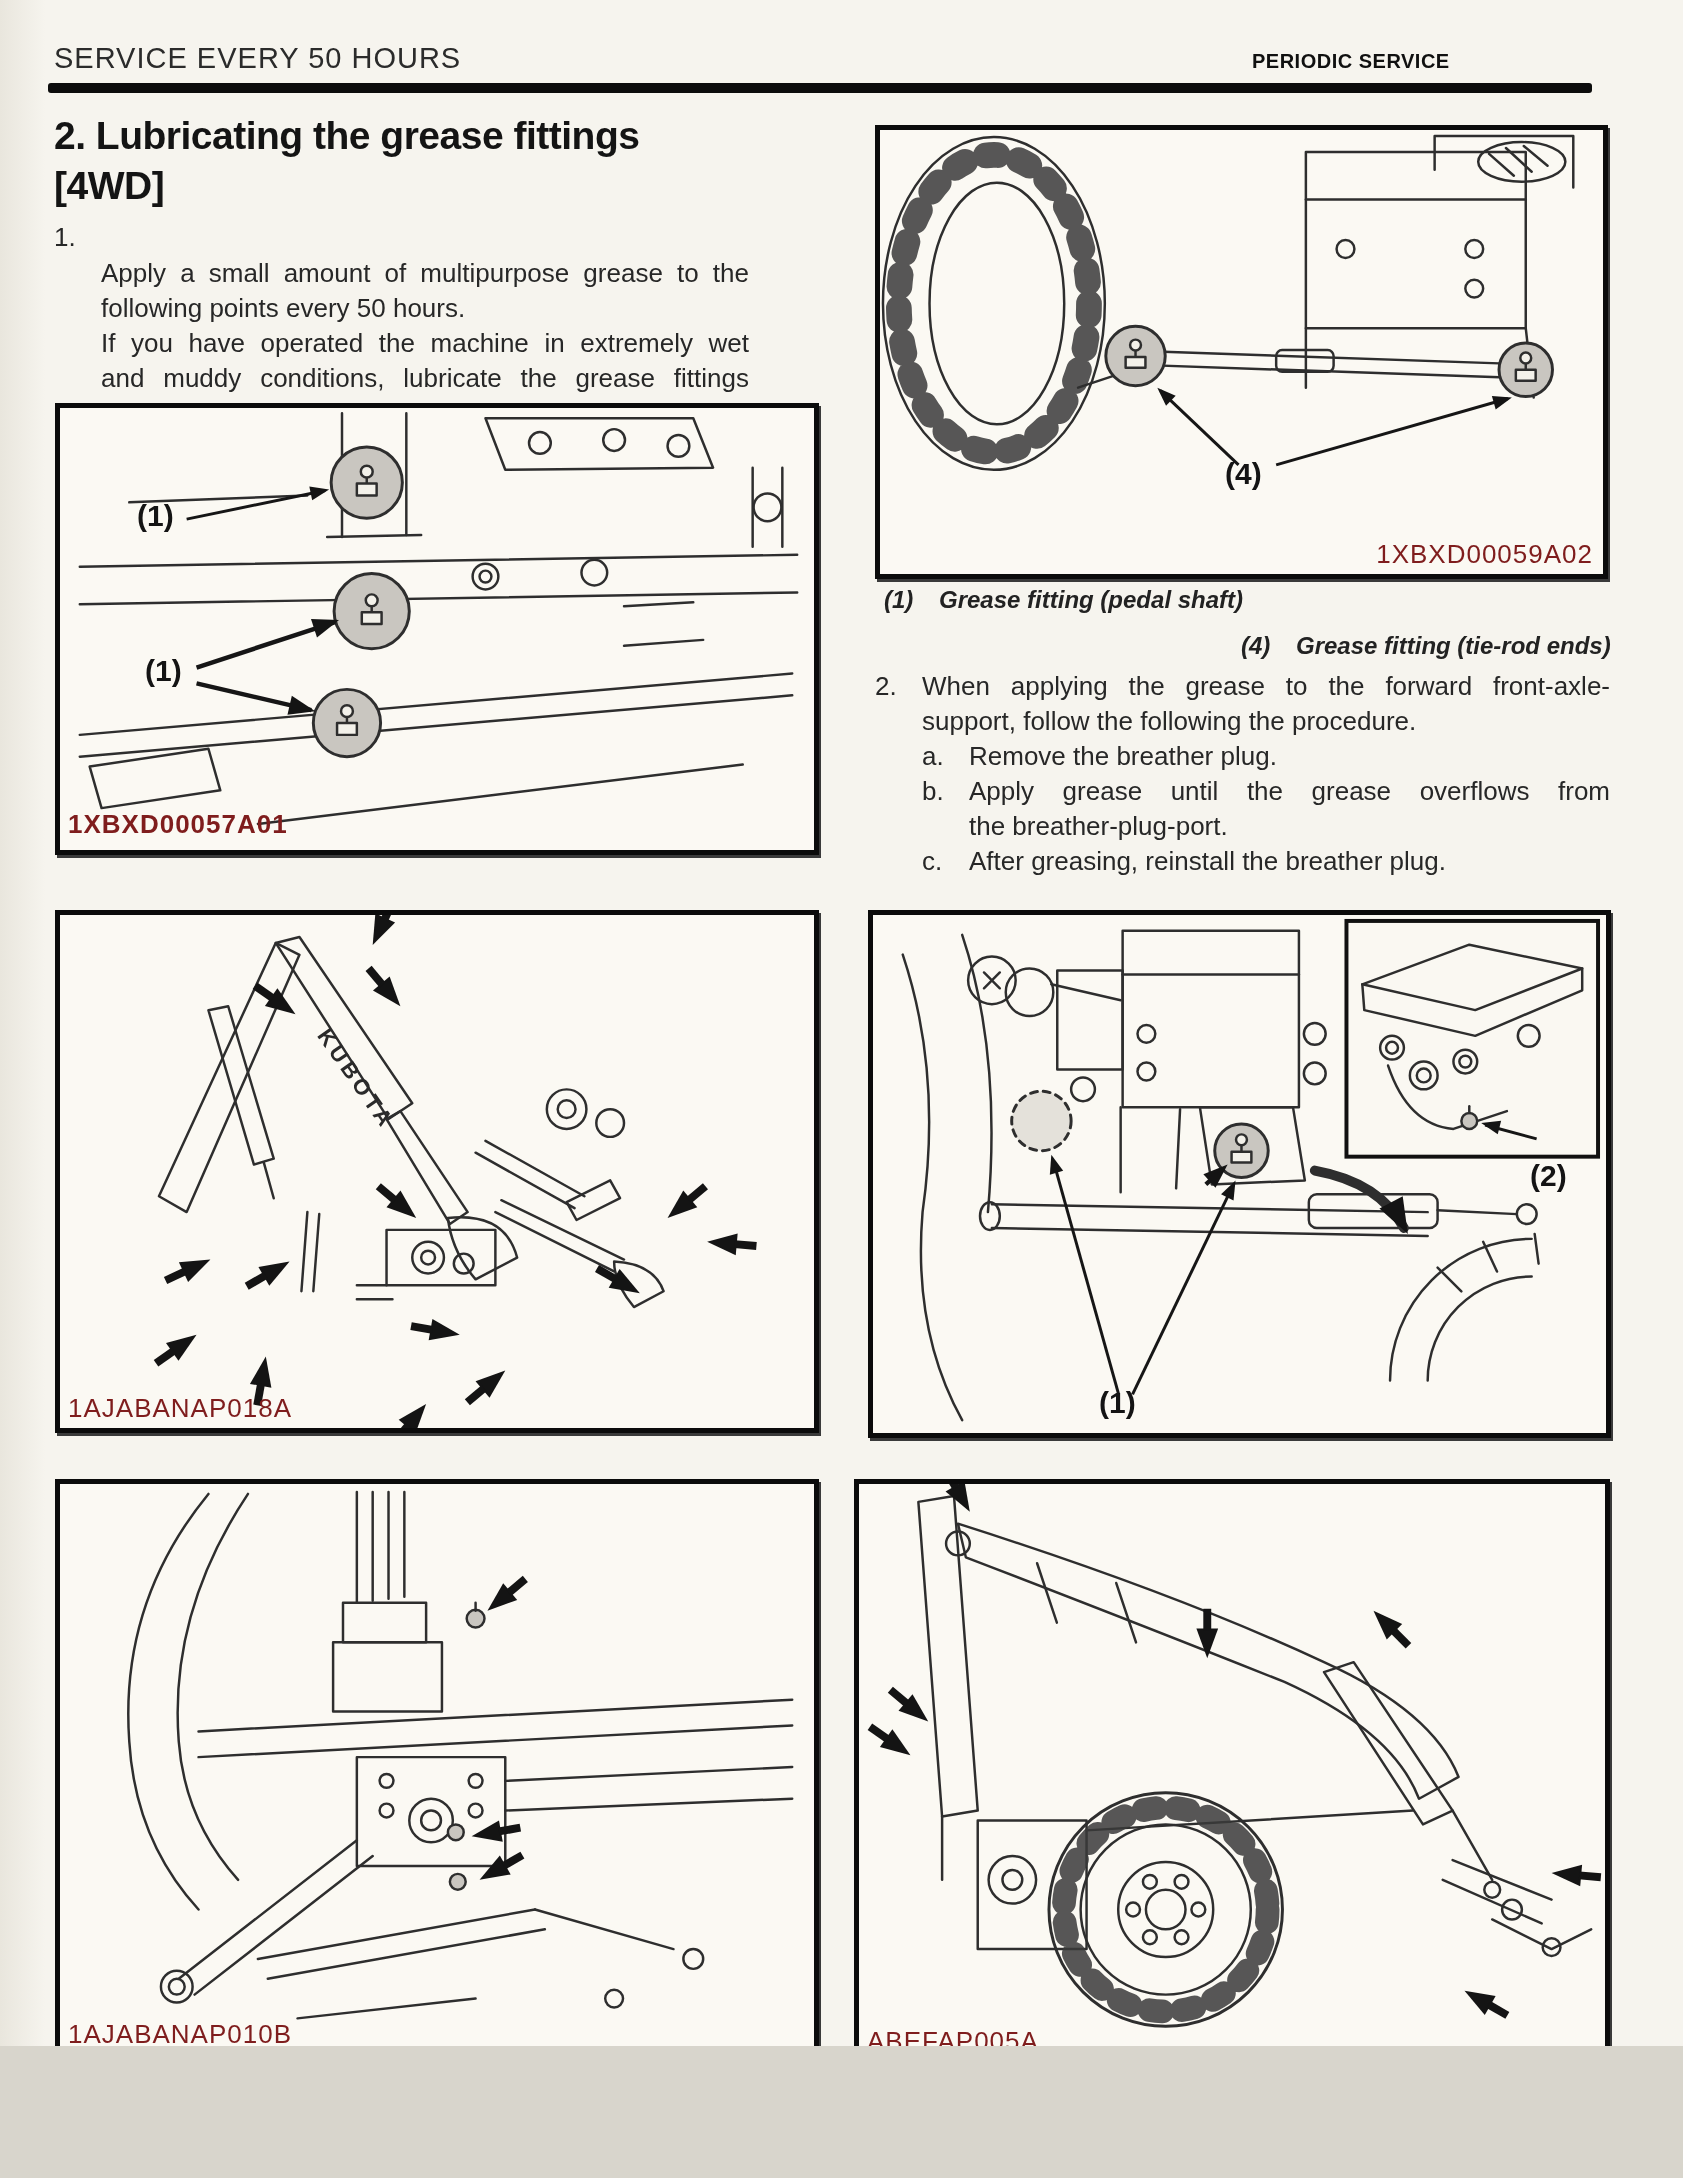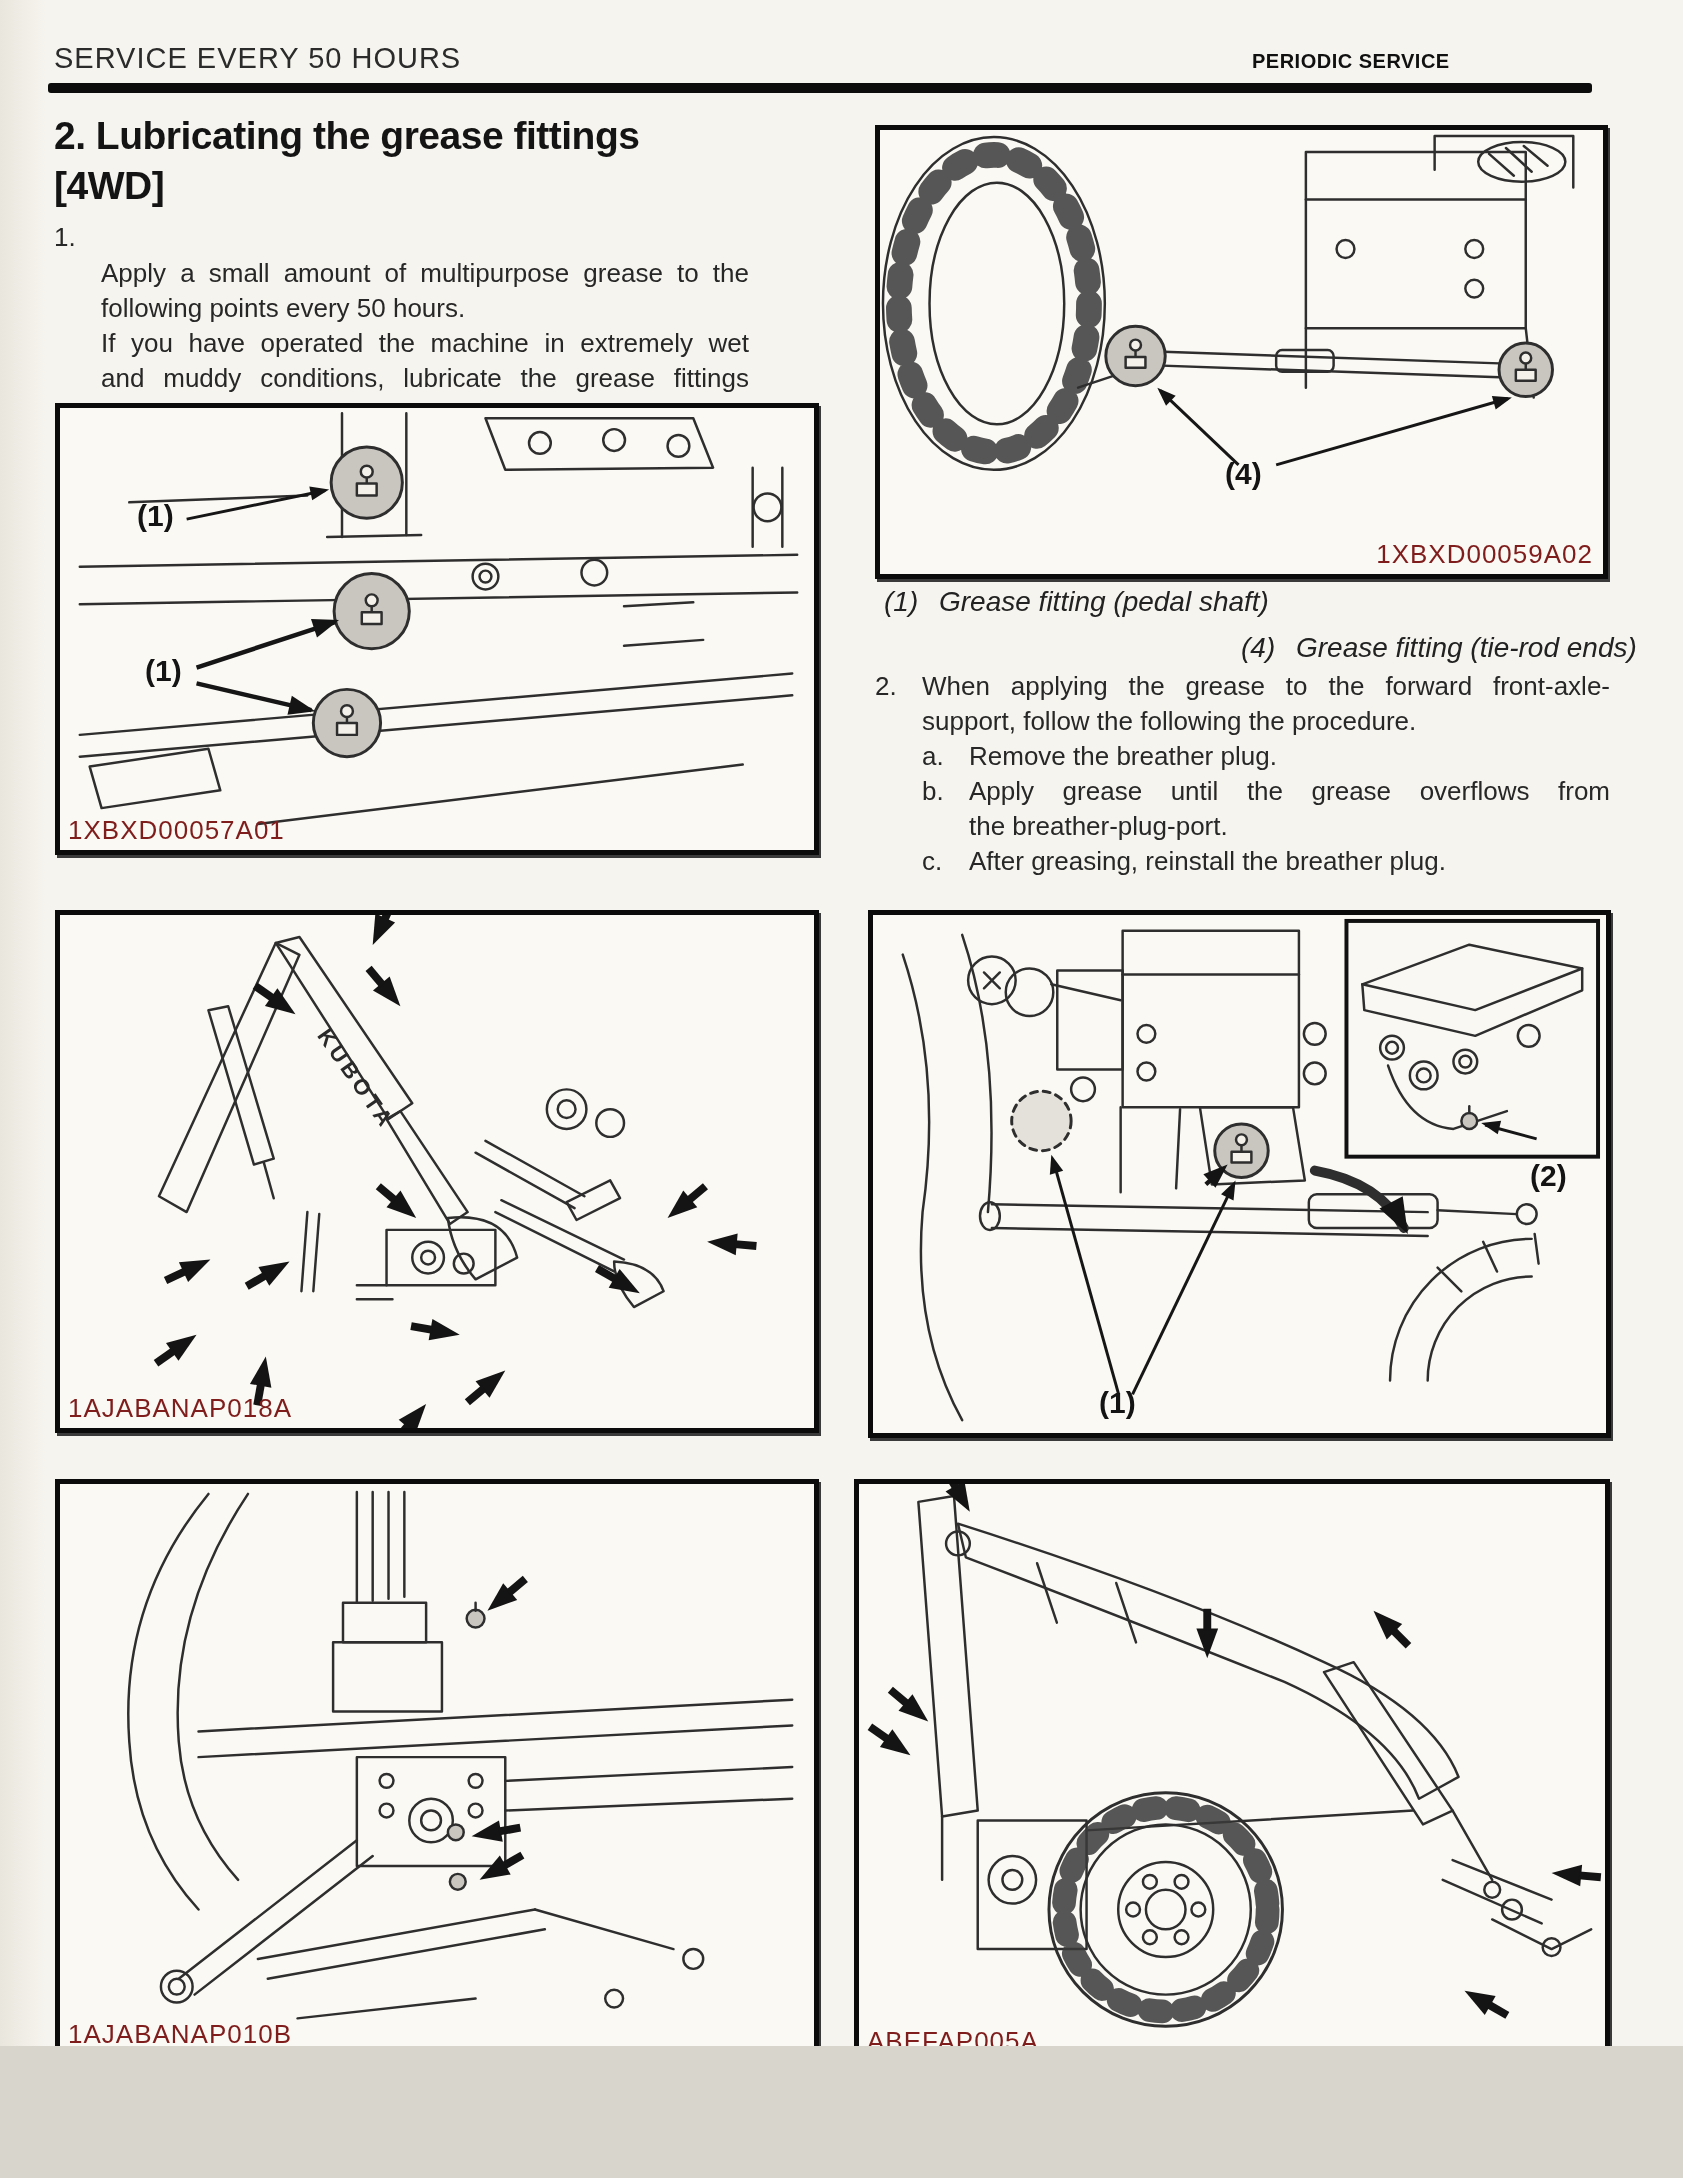--- a/index.html
+++ b/index.html
@@ -25,21 +25,21 @@
   .jline{text-align:justify;text-align-last:justify;}
   .fig{
     position:absolute;
     border:5px solid #0b0b0b;
     background:#fbf9f3;
     box-shadow:2px 3px 0 #3a3a3a;
   }
   .fig > svg{position:absolute;left:0;top:0;width:100%;height:100%;}
   .fig-code{position:absolute;font-size:26px;color:#7f1d1d;letter-spacing:1px;white-space:nowrap;}
   .fig-label{position:absolute;font-size:30px;font-weight:700;color:#141414;white-space:nowrap;}
-  .cap{position:absolute;font-style:italic;font-size:28px;color:#222;white-space:nowrap;}
+  .cap{position:absolute;font-style:italic;font-size:24px;color:#222;white-space:nowrap;font-weight:bold;}
   .cap .n{display:inline-block;width:55px;}
   .brand{
     position:absolute;font-size:22px;font-weight:700;letter-spacing:4px;color:#2a2a2a;
     transform:rotate(55deg);transform-origin:left top;white-space:nowrap;
   }
   .footer{font-size:27px;color:#2e2e2e;letter-spacing:1px;}
   .draw{stroke:#2e2e2e;stroke-width:2.5;fill:none;stroke-linecap:round;stroke-linejoin:round;}
   .lbl-arrow{stroke:#161616;stroke-width:4.5;}
   .thin-arrow{stroke:#161616;stroke-width:3;}
   .blk{fill:#141414;stroke:none;}
@@ -119,21 +119,21 @@
         <line class="thin-arrow" x1="128" y1="112" x2="268" y2="83"></line>
         <use href="#tarr" class="blk" transform="translate(272,82) rotate(-12)"></use>
         <line class="lbl-arrow" x1="138" y1="262" x2="278" y2="216"></line>
         <use href="#tarr" class="blk" transform="translate(282,214) rotate(-18) scale(1.4)"></use>
         <line class="lbl-arrow" x1="138" y1="278" x2="254" y2="305"></line>
         <use href="#tarr" class="blk" transform="translate(258,306) rotate(13) scale(1.4)"></use>
       </g>
     </svg>
     <span class="fig-label" style="left:77px;top:91px;">(1)</span>
     <span class="fig-label" style="left:85px;top:246px;">(1)</span>
-    <span class="fig-code" style="left:8px;bottom:4px;">1XBXD00057A01</span>
+    <span class="fig-code" style="left:8px;bottom:10px;font-weight:bold;">1XBXD00057A01</span>
   </div>
 
   <div class="fig" style="left:875px;top:125px;width:723px;height:444px;">
     <svg viewBox="0 0 730 448">
       <g class="draw">
         <ellipse cx="115" cy="175" rx="96" ry="150" stroke="#3a3a3a" stroke-width="26" stroke-dasharray="12 22" opacity=".85"></ellipse>
         <ellipse cx="115" cy="175" rx="112" ry="168"></ellipse>
         <ellipse cx="118" cy="175" rx="68" ry="122"></ellipse>
         <path d="M560 6 L700 6 L700 58 M560 6 L560 40"></path>
         <ellipse cx="648" cy="32" rx="44" ry="20"></ellipse>

